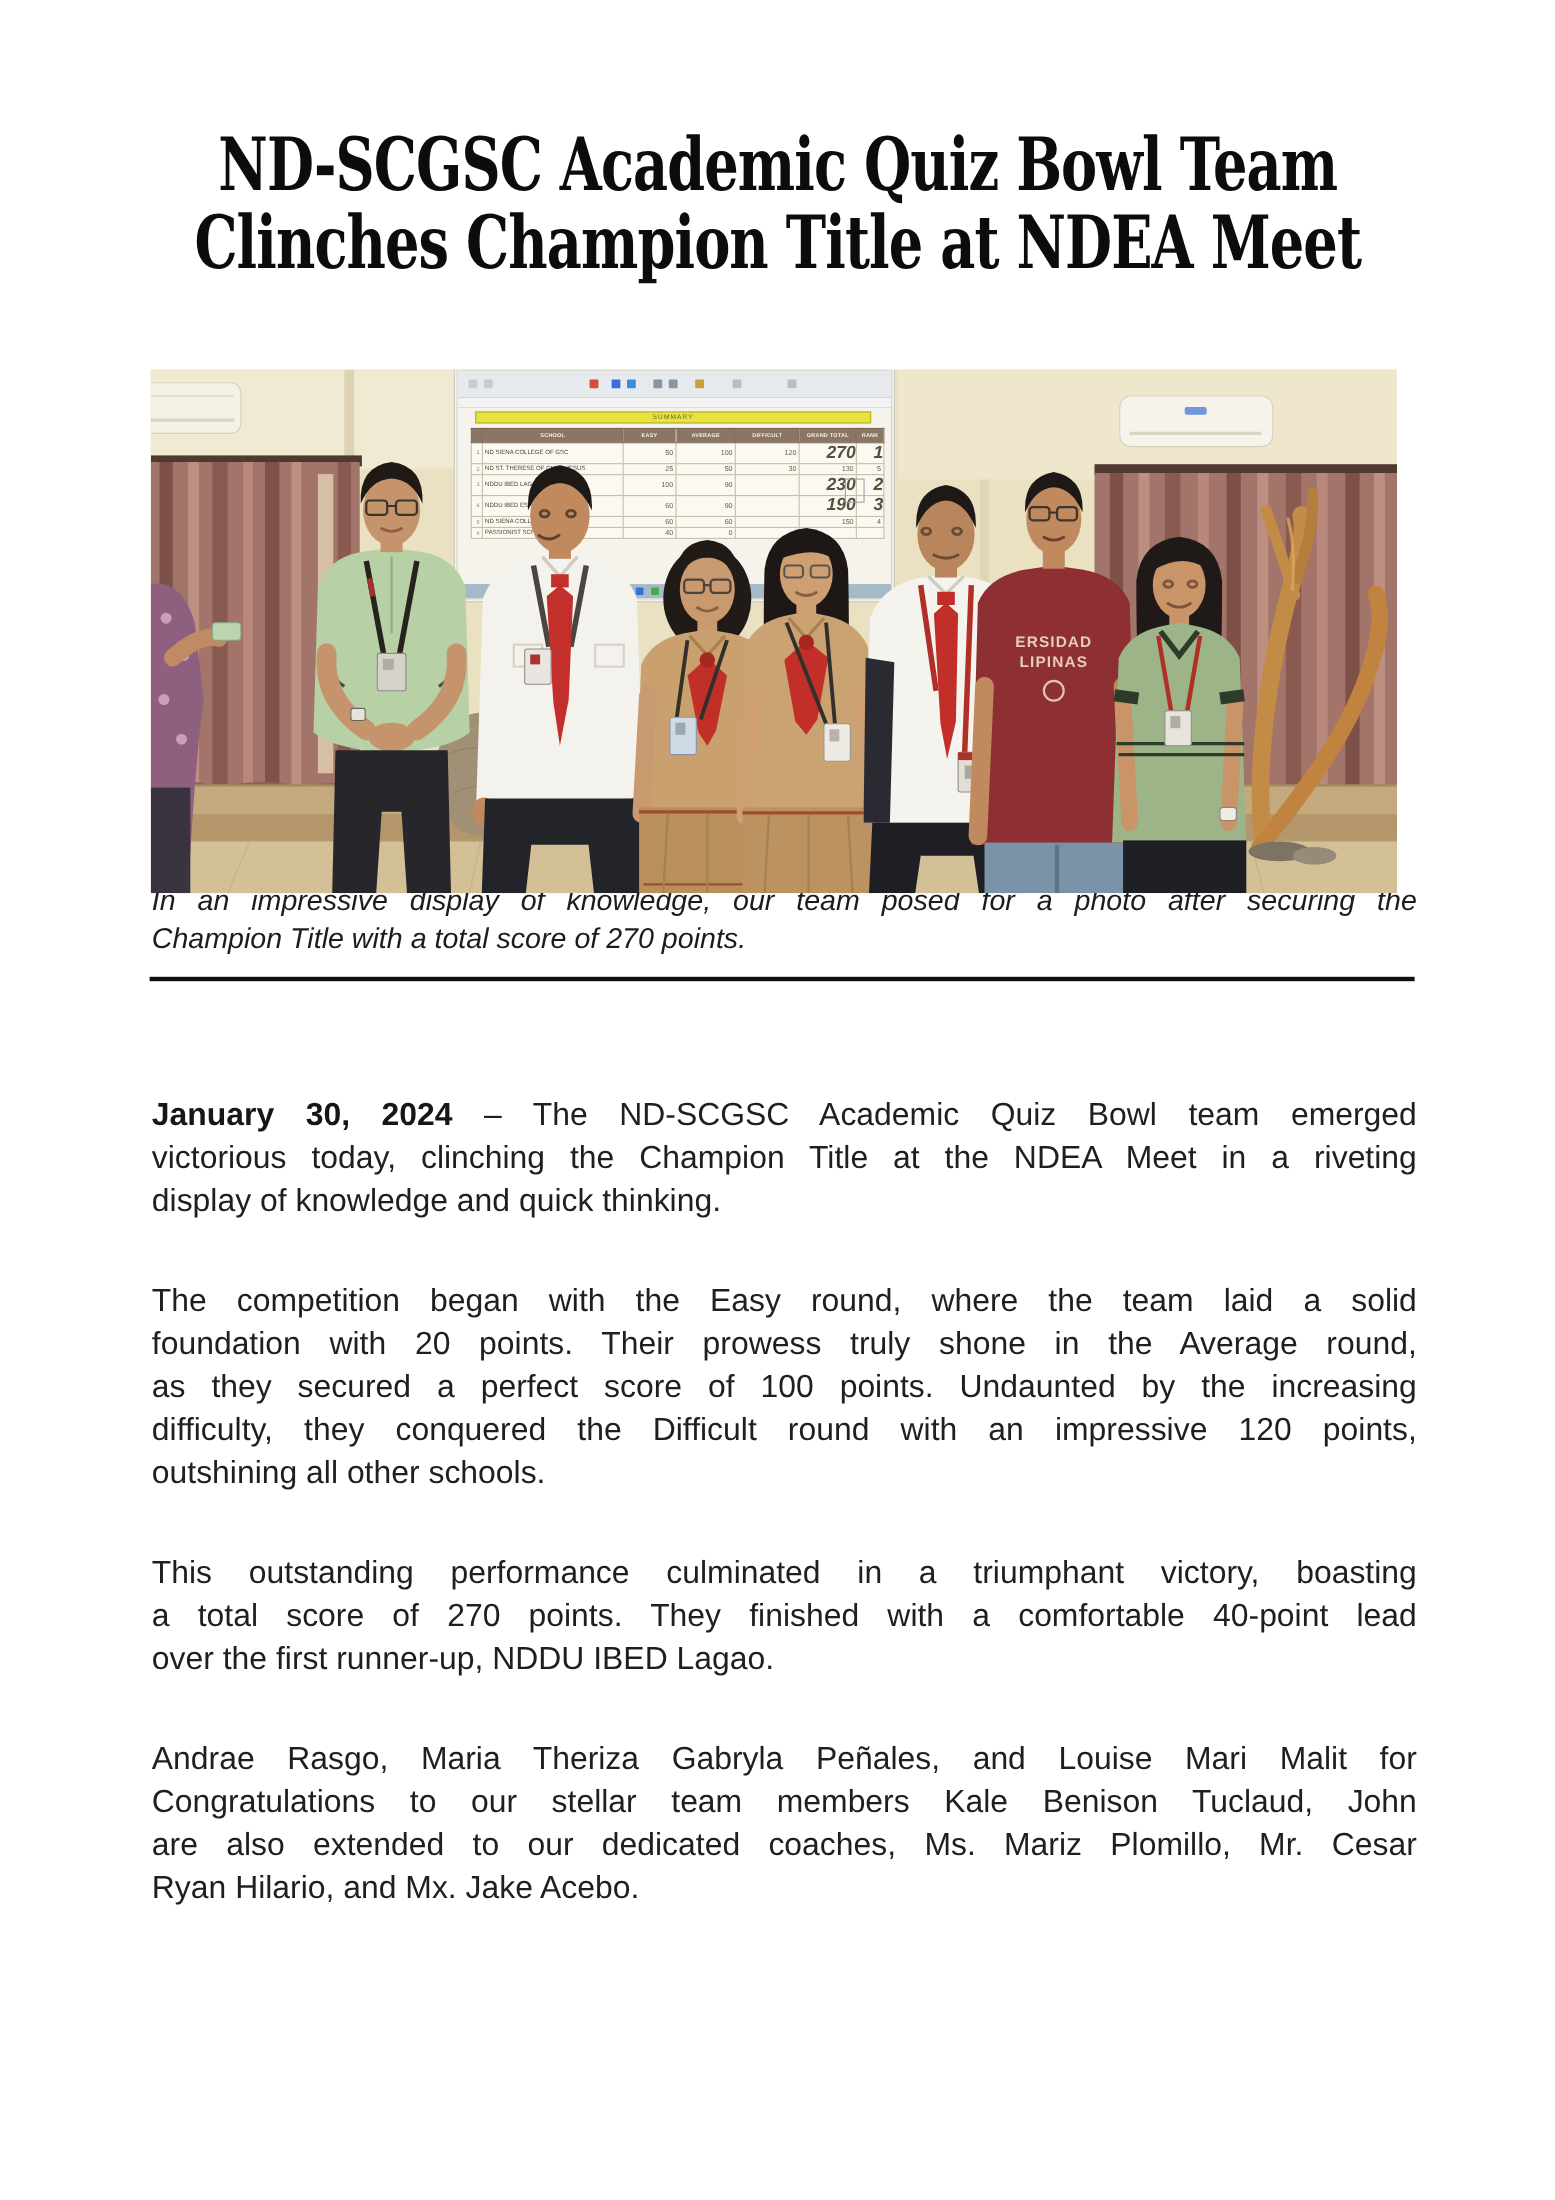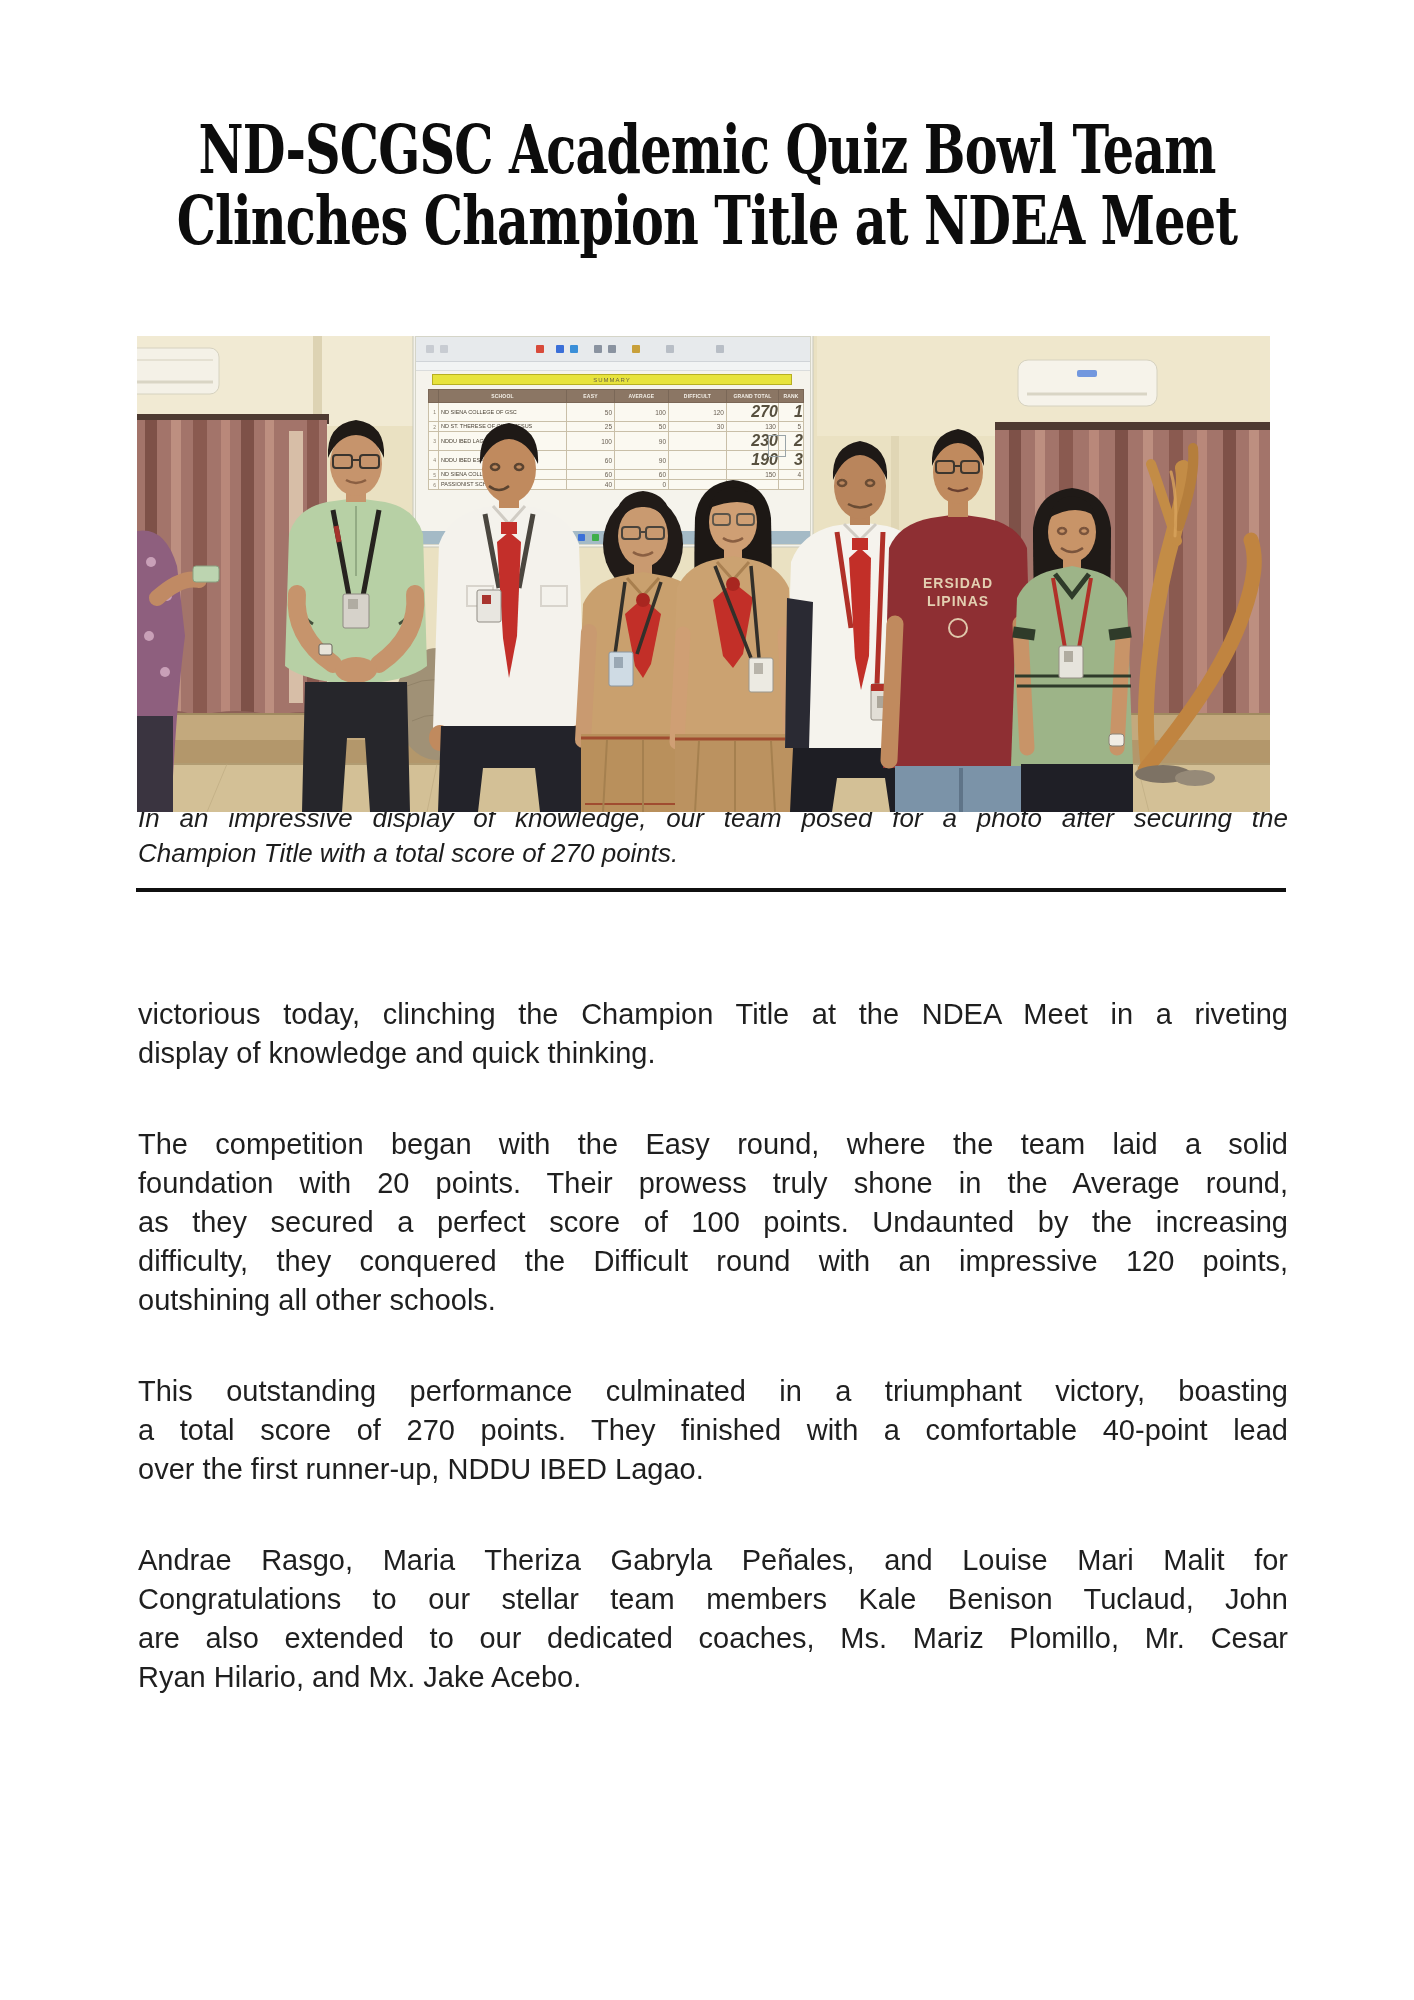--- a/index.html
+++ b/index.html
@@ -414,20 +414,21 @@
 
   <div class="caption">
       <div class="jline">In an impressive display of knowledge, our team posed for a photo after securing the</div>
       <div class="jline last">Champion Title with a total score of 270 points.</div>
     </div>
 
   <div class="divider"></div>
 
   <div class="article">
       <div class="para">
+        <div class="jline"><b>January 30, 2024</b> – The ND-SCGSC Academic Quiz Bowl team emerged</div>
         <div class="jline">victorious today, clinching the Champion Title at the NDEA Meet in a riveting</div>
         <div class="jline last">display of knowledge and quick thinking.</div>
       </div>
       <div class="para">
         <div class="jline">The competition began with the Easy round, where the team laid a solid</div>
         <div class="jline">foundation with 20 points. Their prowess truly shone in the Average round,</div>
         <div class="jline">as they secured a perfect score of 100 points. Undaunted by the increasing</div>
         <div class="jline">difficulty, they conquered the Difficult round with an impressive 120 points,</div>
         <div class="jline last">outshining all other schools.</div>
       </div>

